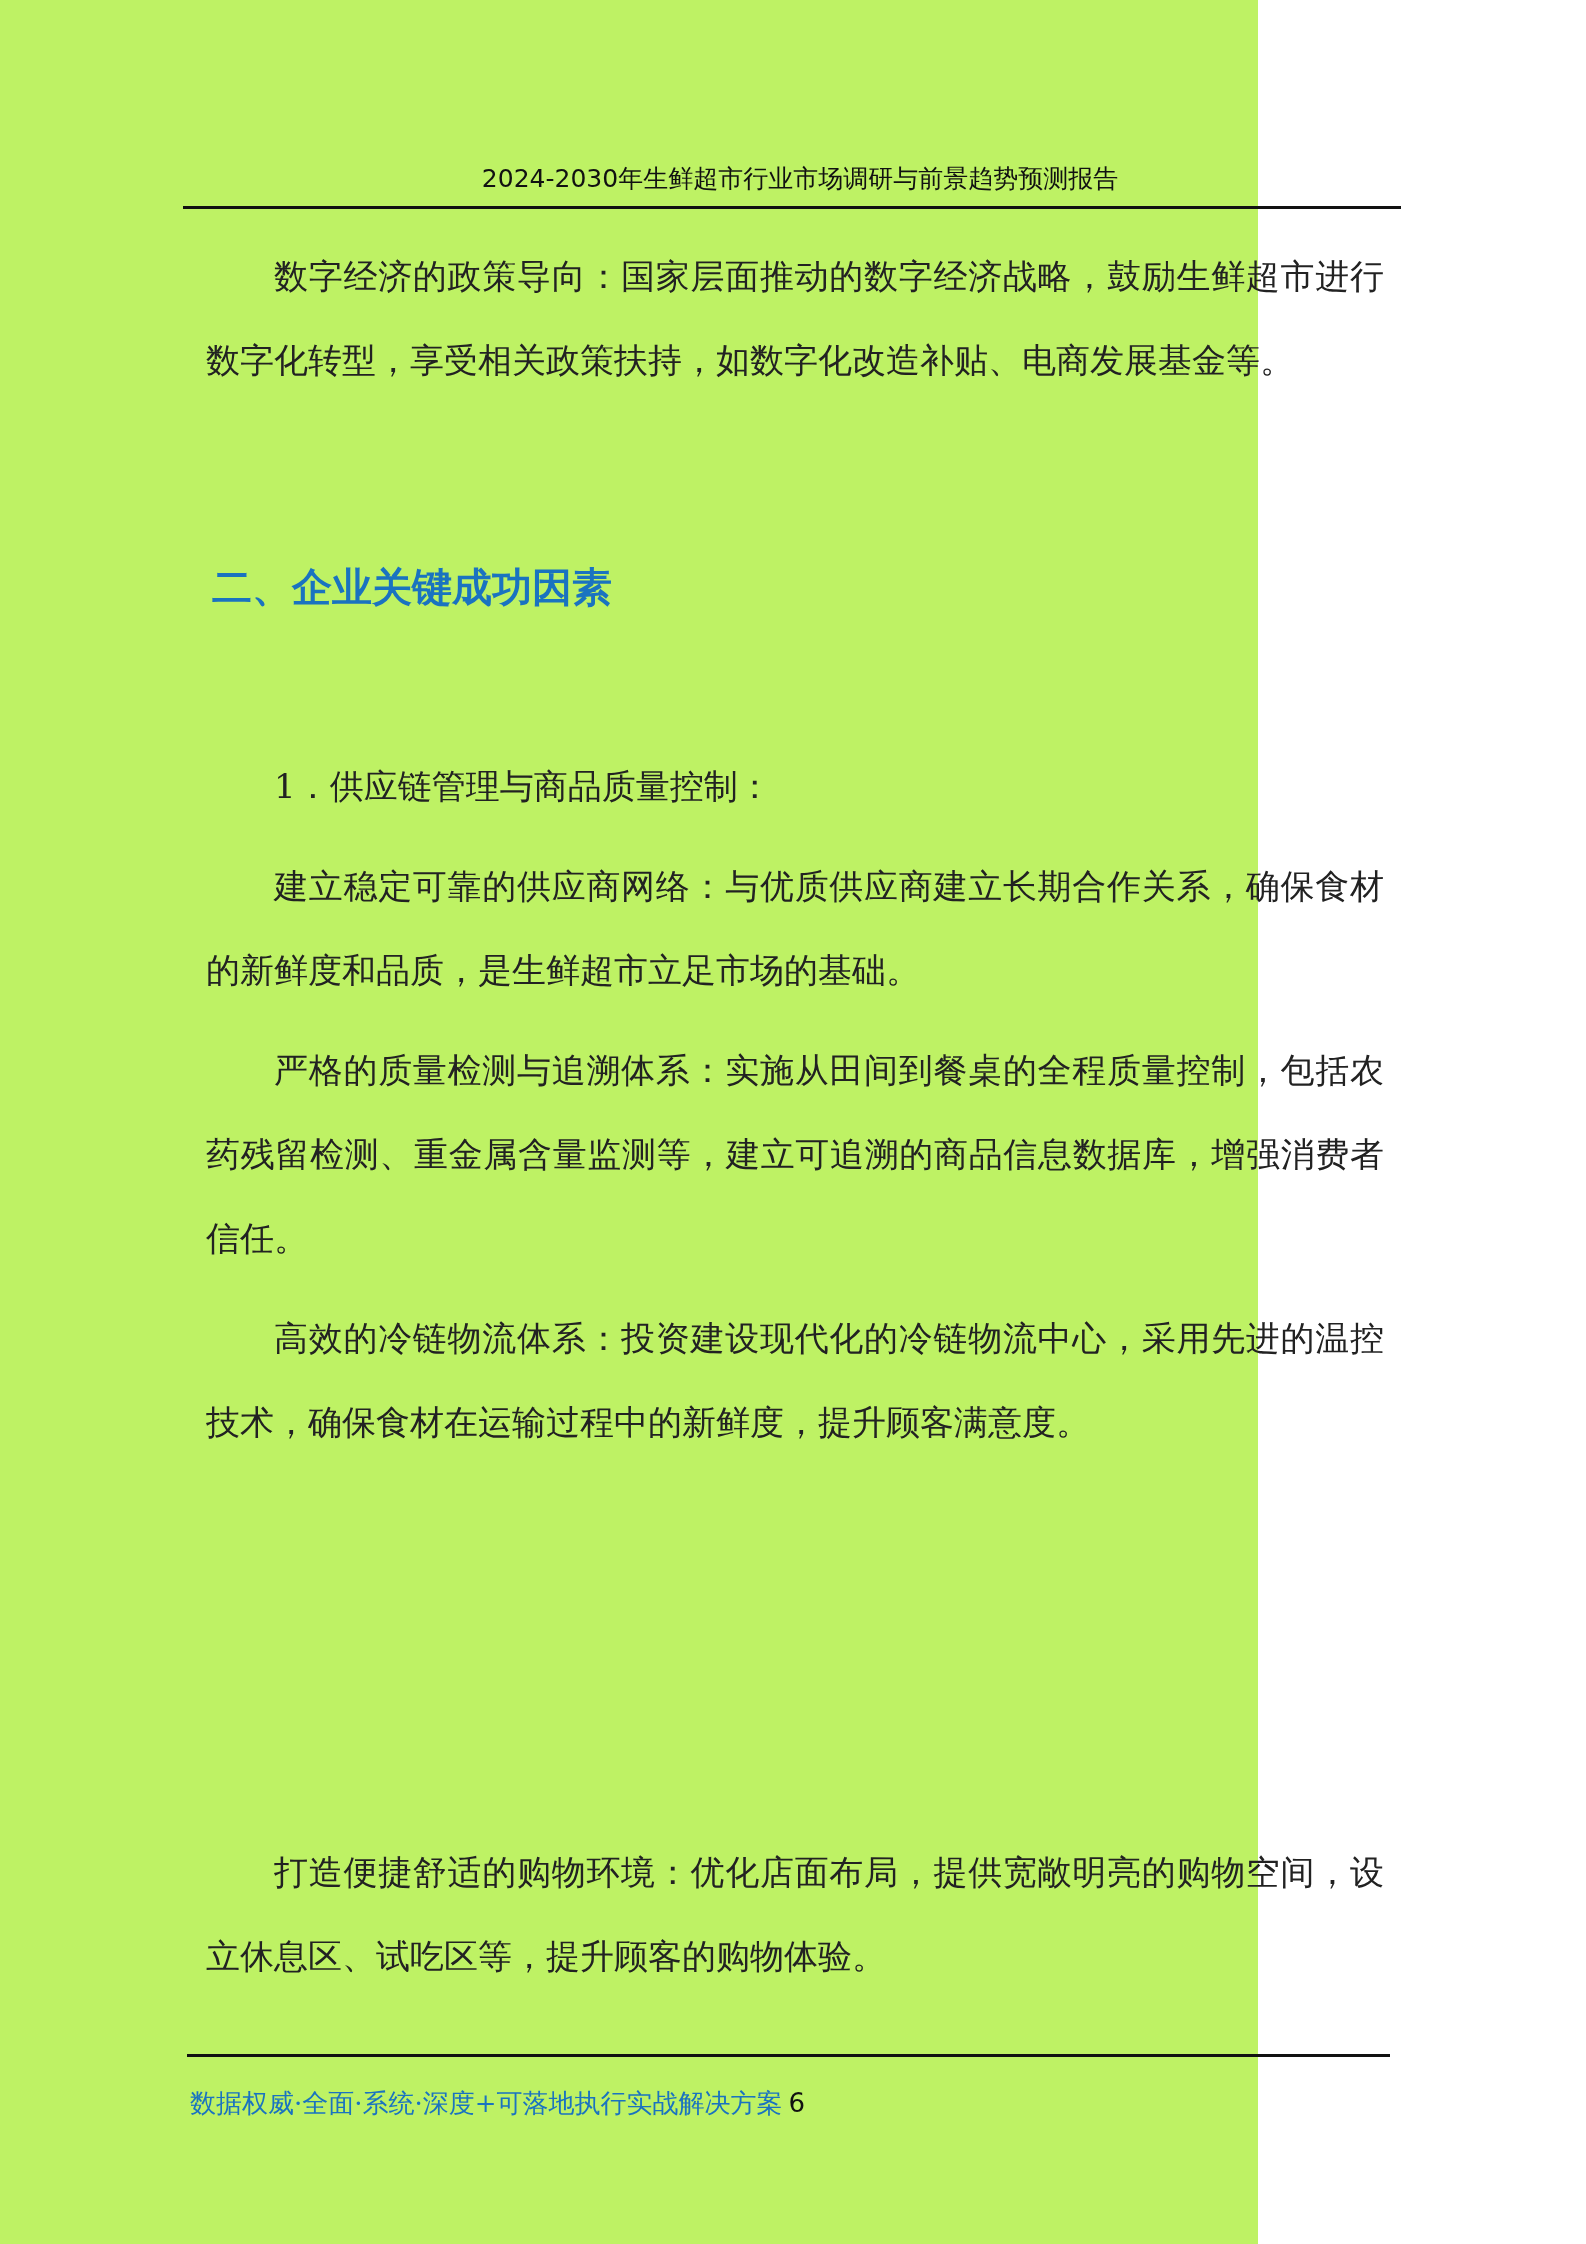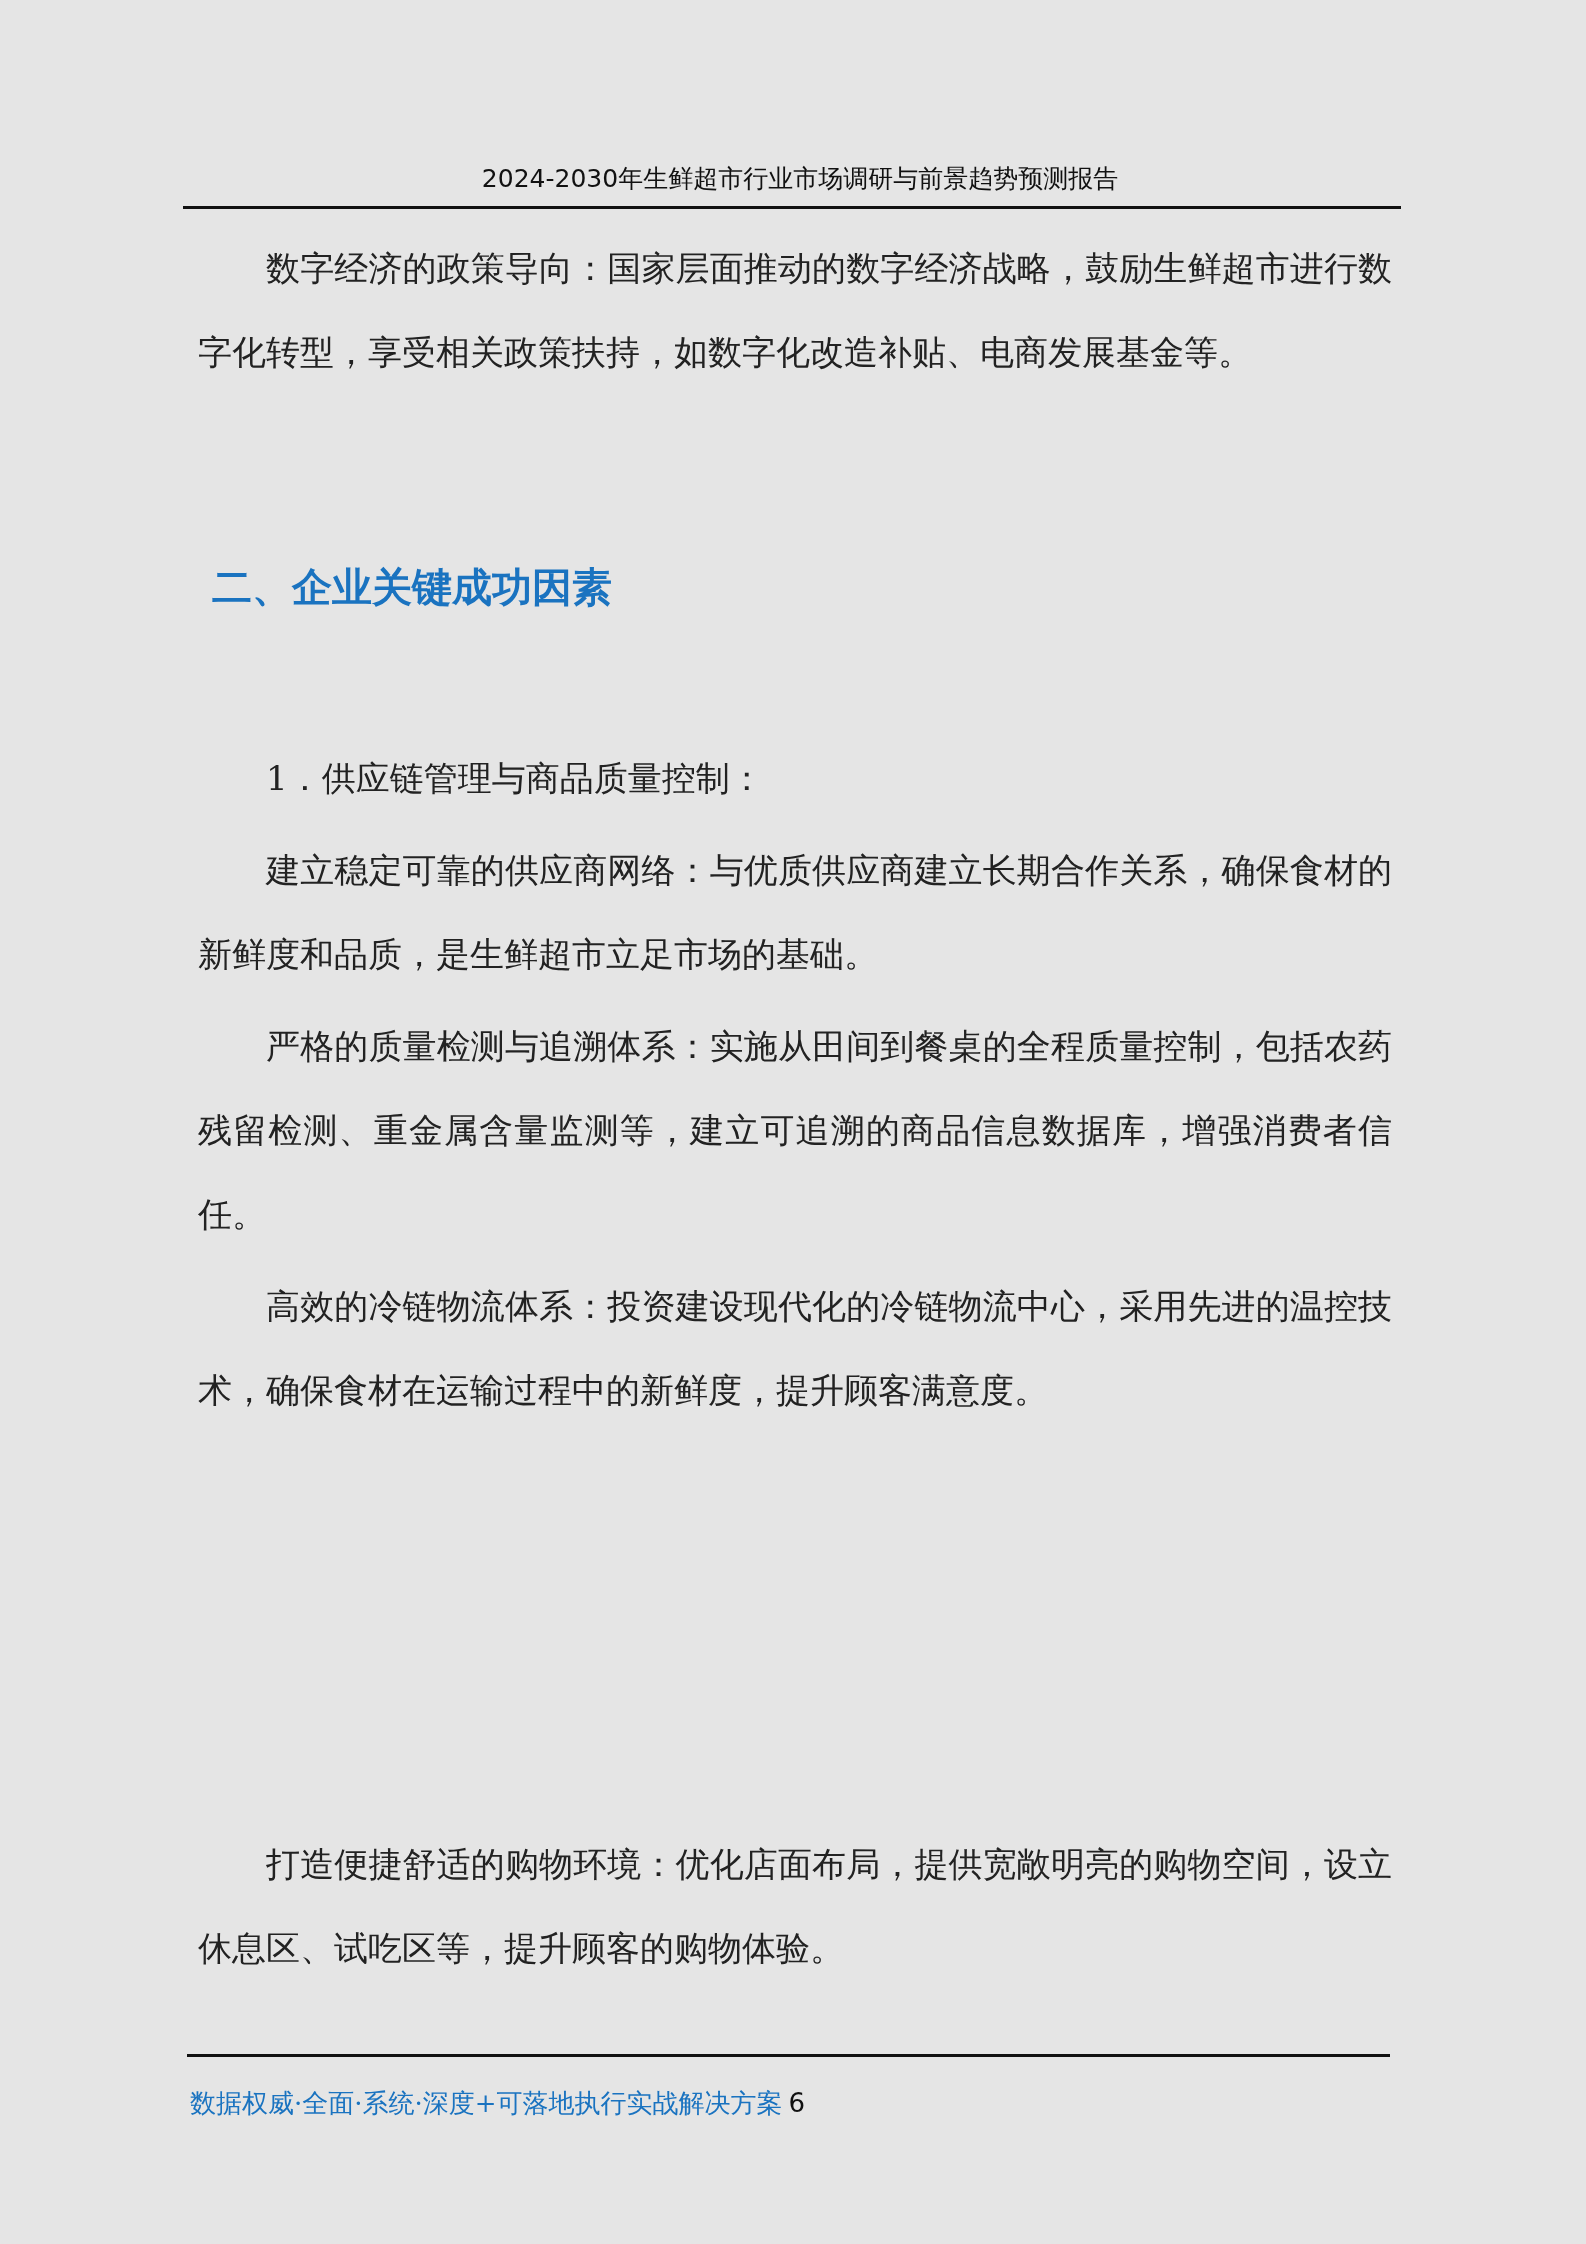--- a/index.html
+++ b/index.html
@@ -1,31 +1,31 @@
 <!DOCTYPE html>
 <html><head>
   <meta charset="utf-8">
   <style>
     html, body { margin: 0; padding: 0; background: #ffffff; }
     body { width: 1586px; height: 2244px; position: relative; overflow: hidden; }
-    .page { position: absolute; left: 0; top: 0; width: 1586px; height: 2244px; background: #e5e5e5; }
+    .page { position: absolute; left: 0; top: 0; width: 1258px; height: 2244px; background: #bef264; }
     .header-title {
       position: absolute; left: 180px; width: 1240px; top: 162px;
       text-align: center; font-family: "DejaVu Sans", sans-serif; font-size: 25px;
       color: #111; letter-spacing: 0px;
     }
     .header-rule {
       position: absolute; left: 183px; top: 206px; width: 1218px; height: 3px; background: #111;
     }
     .body-text {
       position: absolute; left: 190px; width: 1210px;
       font-family: "DejaVu Serif", serif; font-size: 34px; color: #222;
       line-height: 84px; text-align: justify;
     }
-    .body-text p { margin: 8px; text-indent: 2em; }
+    .body-text p { margin: 16px; text-indent: 2em; }
     .section-title {
       position: absolute; left: 212px; top: 560px;
       font-family: "DejaVu Sans", sans-serif; font-weight: bold; font-size: 40px;
       color: #1a73c0;
       text-align: right;
     }
     .footer-rule {
       position: absolute; left: 187px; top: 2054px; width: 1203px; height: 3px; background: #111;
     }
     .footer {

